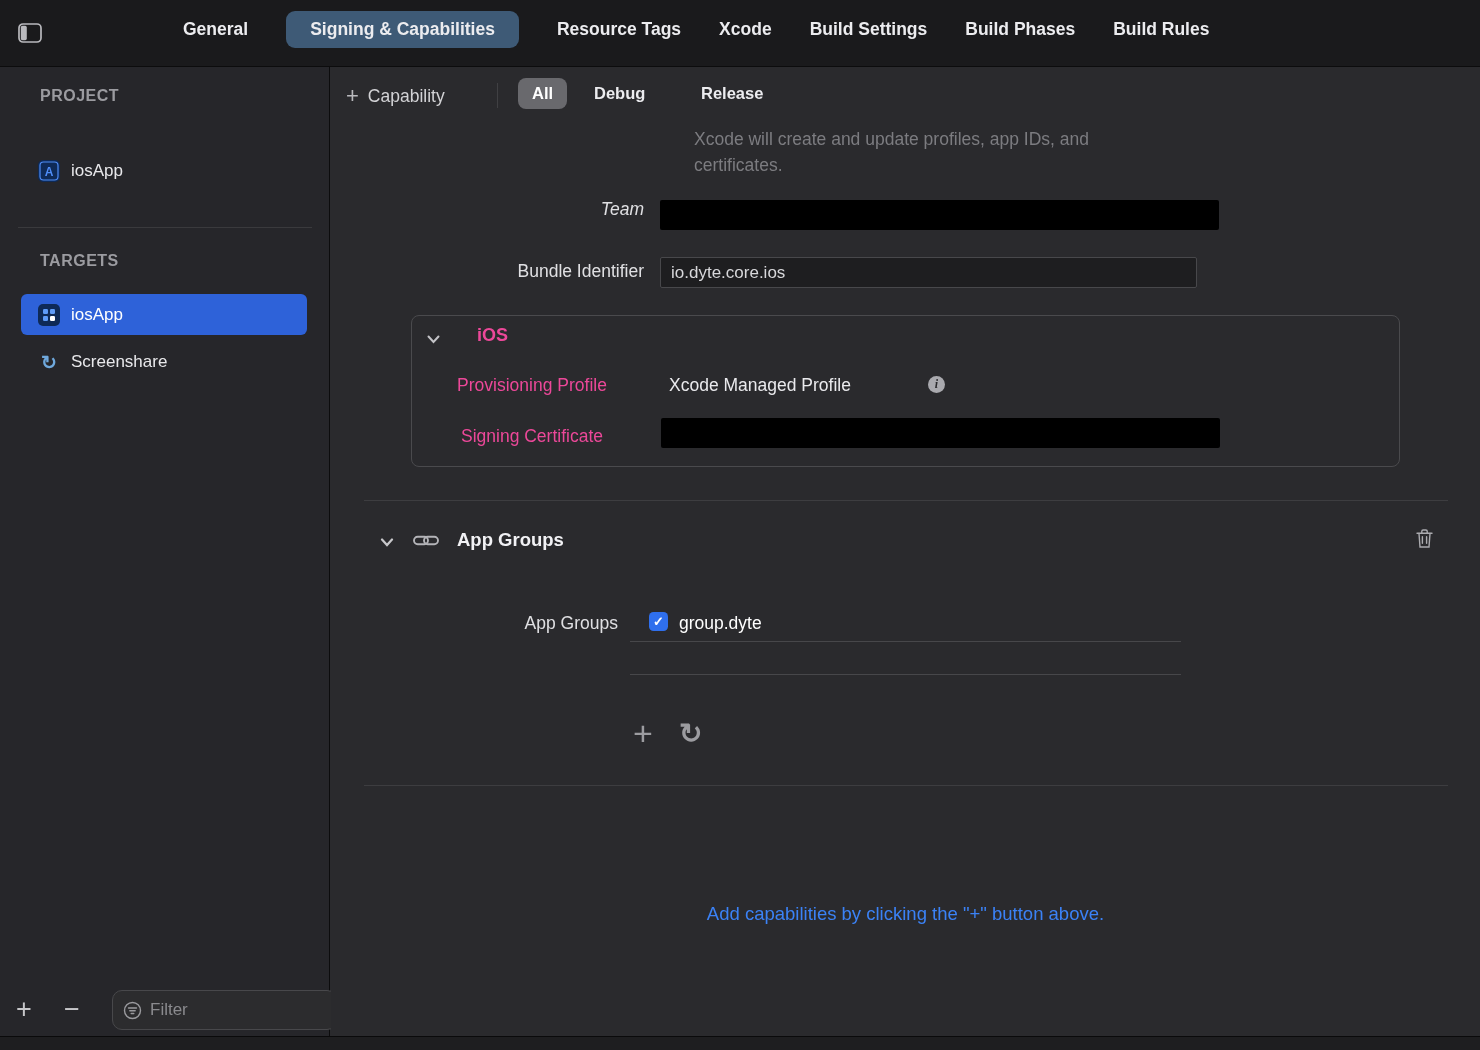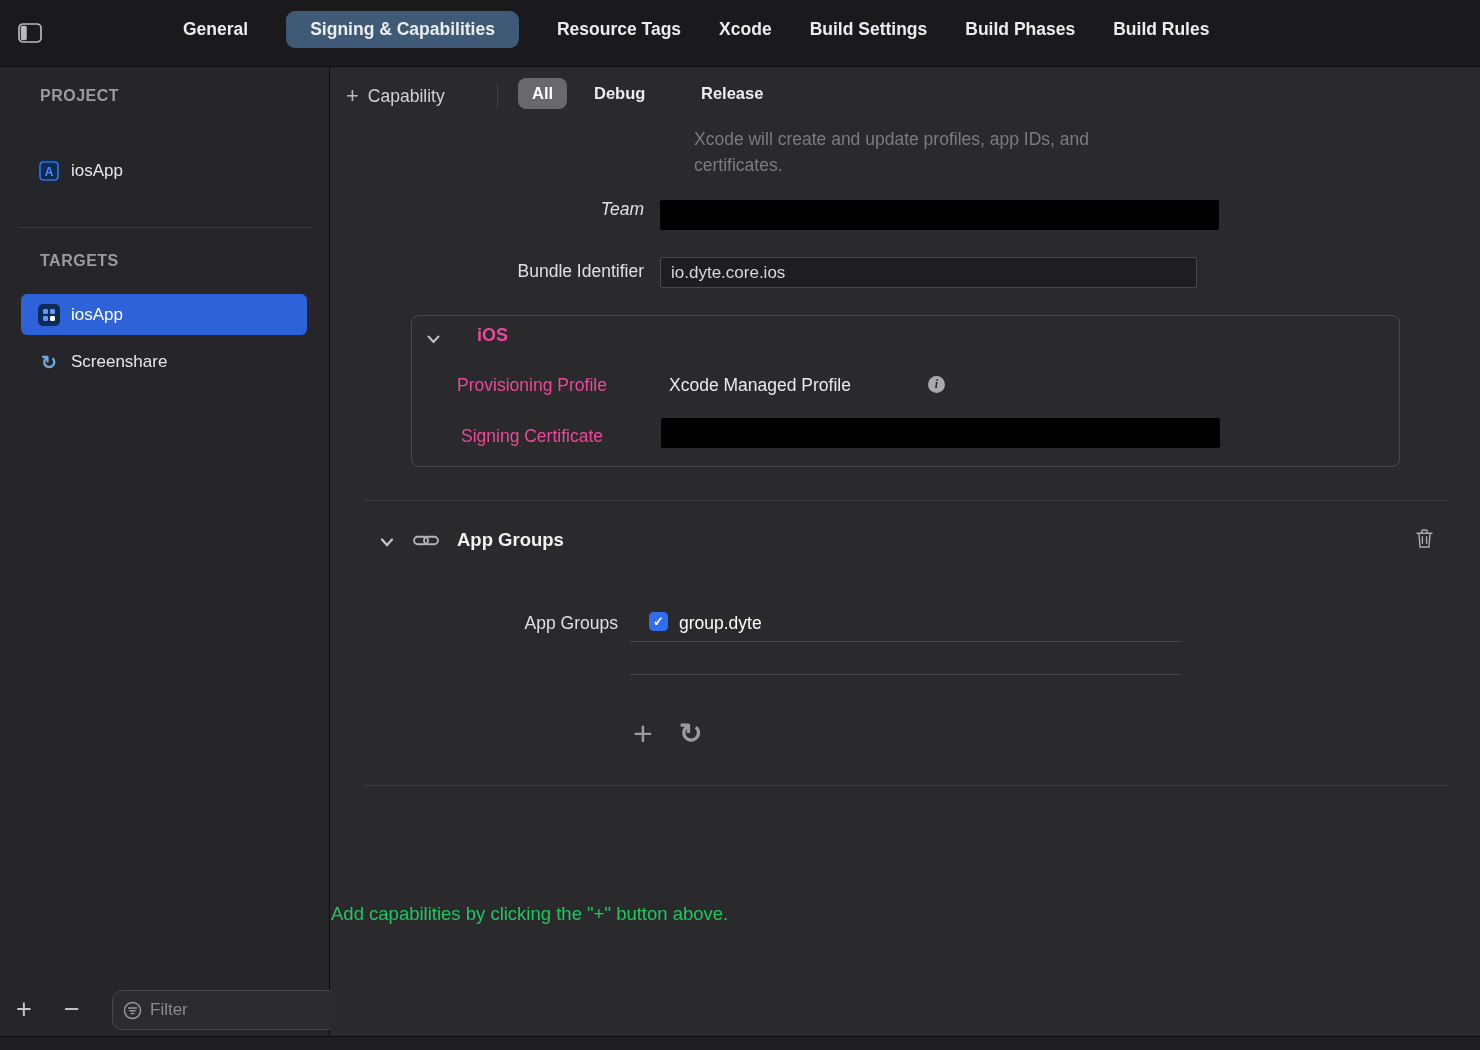--- a/index.html
+++ b/index.html
@@ -63,22 +63,22 @@
   .row-line { position:absolute; left:299px; width:551px; height:1px; background:#47474a; }
   .info-badge { position:absolute; width:17px; height:17px; border-radius:50%;
     background:#a9a9ae; color:#2a2a2d; font-size:12px; font-weight:700; font-style:italic;
     font-family:"Liberation Serif", serif; display:flex; align-items:center;
     justify-content:center; cursor:pointer; border:none; }
   .checkbox { position:absolute; left:318px; top:545px; width:19px; height:19px;
     border-radius:4.5px; background:#2f6fed; color:#ffffff; font-size:13px; font-weight:700;
     display:flex; align-items:center; justify-content:center; cursor:pointer; border:none; }
   .icon-btn { background:none; border:none; cursor:pointer; position:absolute;
     color:#9c9ca0; font-family:inherit; }
-  .hint { position:absolute; left:0; top:836px; width:100%; text-align:left;
-    font-size:18.5px; color:#22c55e; }
+  .hint { position:absolute; left:0; top:836px; width:100%; text-align:center;
+    font-size:18.5px; color:#3b82f6; }
   .bottom-strip { position:absolute; left:0; top:1036px; width:1480px; height:14px;
     background:#1e1e20; border-top:1px solid #0a0a0b; z-index:10; }
 </style>
 </head>
 <body>
 
 <div id="app">
 
   <div class="topbar">
     <button class="sidebar-toggle">

